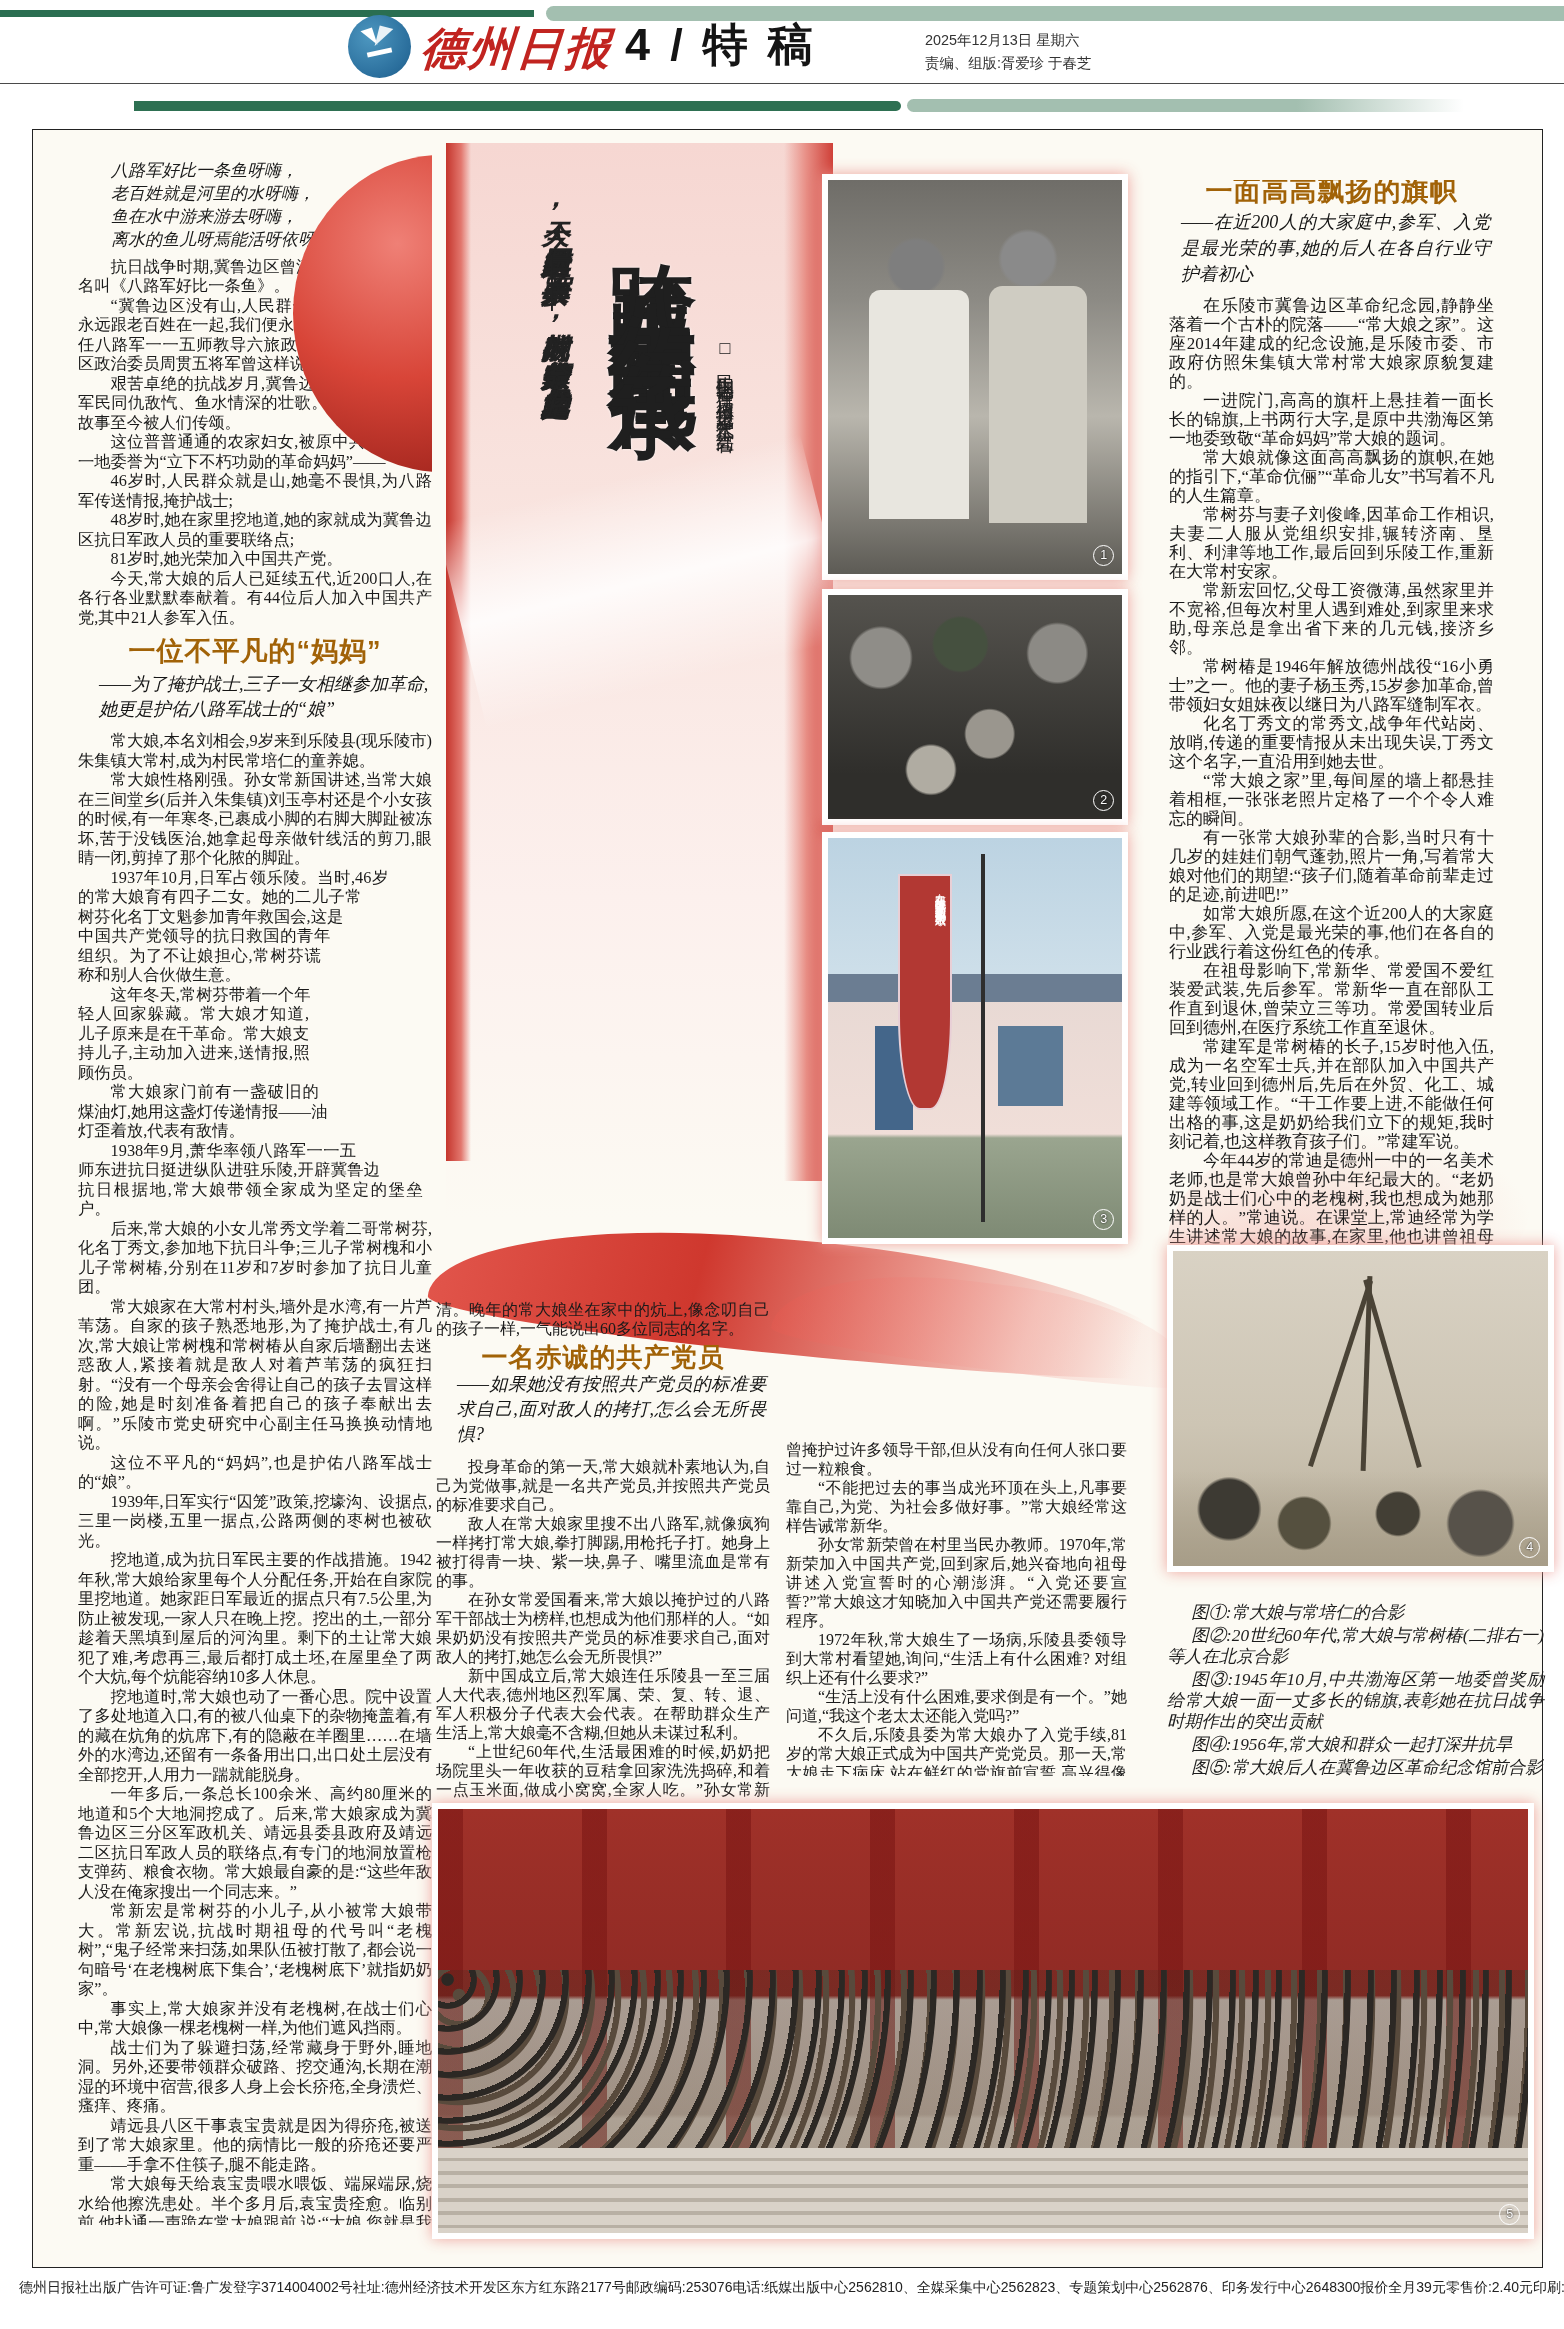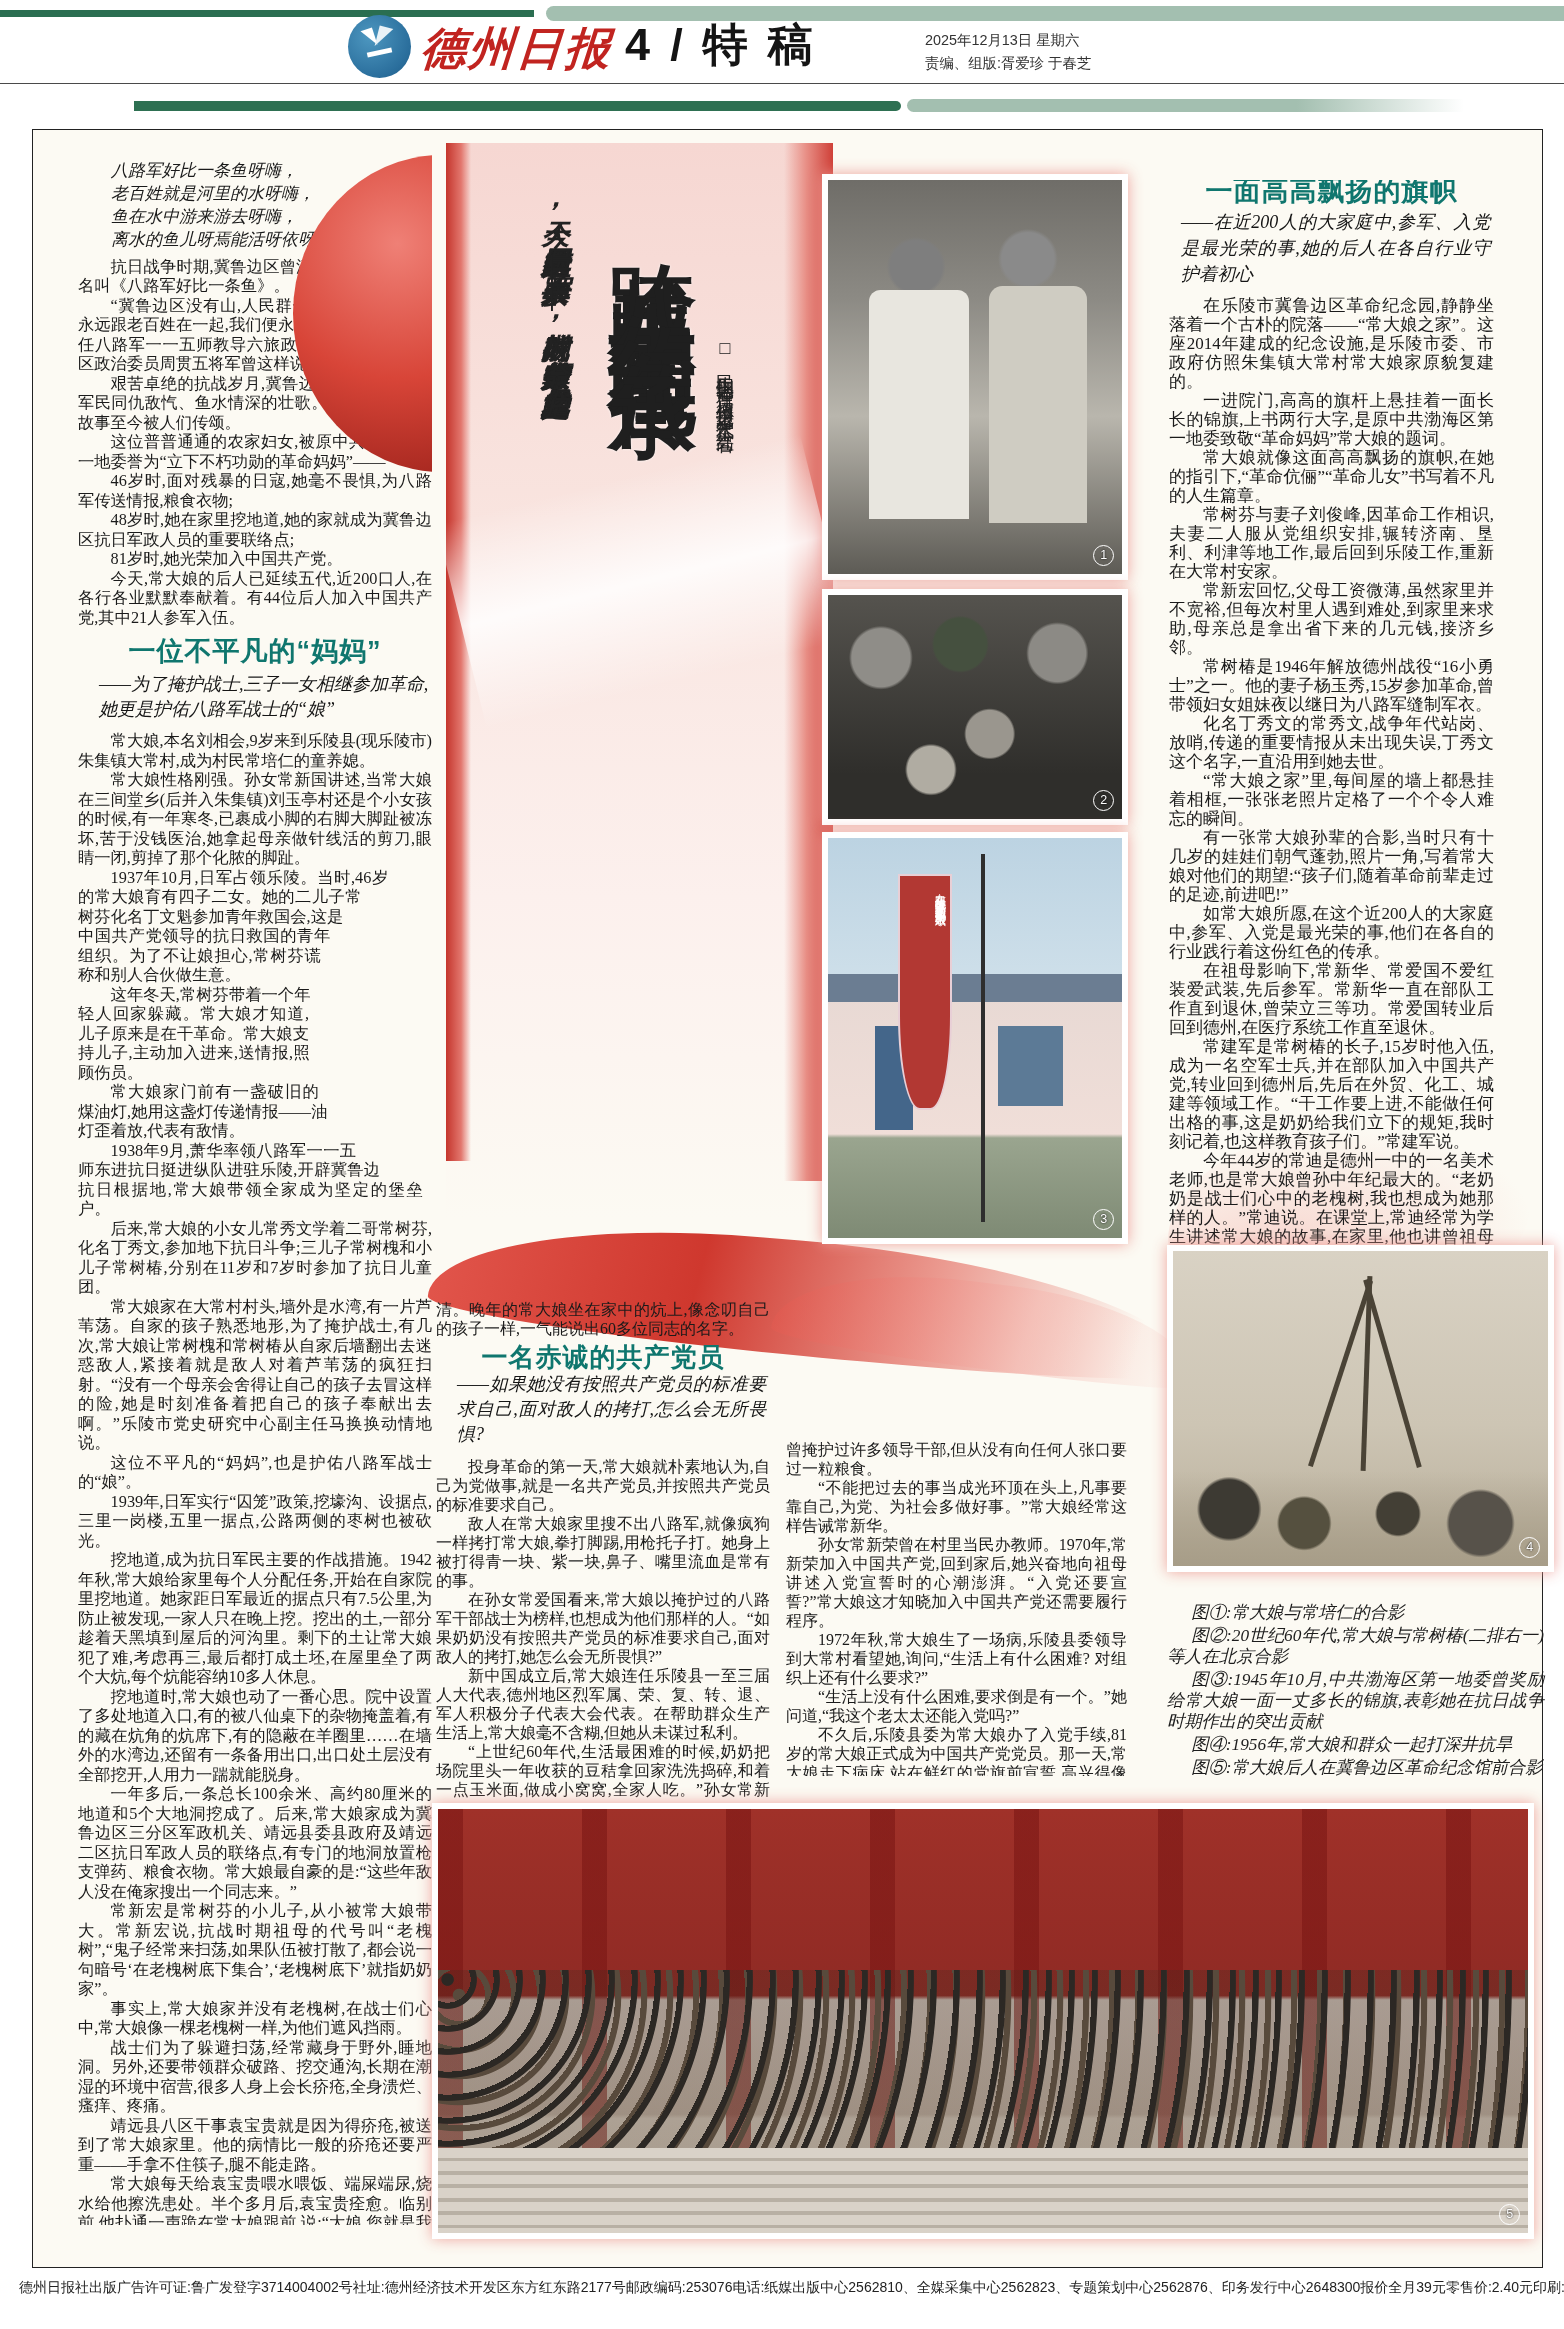--- a/index.html
+++ b/index.html
@@ -56,21 +56,21 @@
   .lantern-ball{position:absolute;right:-159px;top:0;width:298px;height:317px;border-radius:50%;
      background:radial-gradient(circle at 35% 28%,#ef8076,#d84538 45%,#a5271f 80%,#8c1d17);}
   
   .body-text{text-align:justify;color:#1a1a1a;}
   .body-text p{margin:0;text-indent:2em;}
   p.no-indent{text-indent:0;}
   #colA{left:45px;top:25px;width:354px;height:2070px;font-size:16.3px;line-height:19.5px;overflow:hidden;}
   #colA .song{font-style:italic;margin:3.8px 0 5.8px 33px;line-height:23px;font-size:17px;}
   #colA .song p{text-indent:0;}
   h2.sec{font-family:"Liberation Sans",sans-serif;font-weight:800;font-size:27px;
-     text-align:center;margin:15.4px 0 9.6px;letter-spacing:1px;color:#0f766e;}
+     text-align:center;margin:15.4px 0 9.6px;letter-spacing:1px;color:#a16207;}
   .dek{font-style:italic;font-size:18px;line-height:25px;margin:0 3.8px 9.6px 21px;color:#151515;}
   #sec2-col1{left:403px;top:1170px;width:334px;height:498px;font-size:16px;line-height:19px;overflow:hidden;}
   #sec2-col1 h2.sec{font-size:26px;margin:9.6px 0 5.8px;}
   #sec2-col2{left:753px;top:1310px;width:341px;height:336px;font-size:16px;line-height:19px;overflow:hidden;}
   #colE{left:1136px;top:50px;width:325px;height:1107px;font-size:17px;line-height:19px;overflow:hidden;}
   #colE h2.sec{font-size:27px;margin:1.9px 0 7.7px;}
   #colE .dek{font-size:18px;line-height:26px;margin-left:12px;}
   
   .photo{position:absolute;background:#fff;padding:5.8px;box-shadow:0 0 13.4px rgba(236,154,148,.9);}
   .photo .inner{position:relative;width:100%;height:100%;overflow:hidden;}
@@ -172,21 +172,21 @@
           <p>八路军好比一条鱼呀嗨，</p>
           <p>老百姓就是河里的水呀嗨，</p>
           <p>鱼在水中游来游去呀嗨，</p>
           <p>离水的鱼儿呀焉能活呀依呀嗨……</p>
         </div>
       <div>
           <p>抗日战争时期,冀鲁边区曾流传着这样一首歌,名叫《八路军好比一条鱼》。</p>
           <p>“冀鲁边区没有山,人民群众就是山,只要我们永远跟老百姓在一起,我们便永远不可被战胜。”时任八路军一一五师教导六旅政治委员兼冀鲁边军区政治委员周贯五将军曾这样说。</p>
           <p>艰苦卓绝的抗战岁月,冀鲁边区谱写了一曲曲军民同仇敌忾、鱼水情深的壮歌。其中,常大娘的故事至今被人们传颂。</p>
           <p>这位普普通通的农家妇女,被原中共渤海区第一地委誉为“立下不朽功勋的革命妈妈”——</p>
-          <p>46岁时,面对残暴的日寇,她毫不畏惧,为八路军传送情报,粮食衣物;</p>
+          <p>46岁时,人民群众就是山,她毫不畏惧,为八路军传送情报,掩护战士;</p>
           <p>48岁时,她在家里挖地道,她的家就成为冀鲁边区抗日军政人员的重要联络点;</p>
           <p>81岁时,她光荣加入中国共产党。</p>
           <p>今天,常大娘的后人已延续五代,近200口人,在各行各业默默奉献着。有44位后人加入中国共产党,其中21人参军入伍。</p>
         </div>
       <h2 class="sec">一位不平凡的“妈妈”</h2>
       <div class="dek">——为了掩护战士,三子一女相继参加革命,她更是护佑八路军战士的“娘”</div>
       <div>
           <p>常大娘,本名刘相会,9岁来到乐陵县(现乐陵市)朱集镇大常村,成为村民常培仁的童养媳。</p>
           <p>常大娘性格刚强。孙女常新国讲述,当常大娘在三间堂乡(后并入朱集镇)刘玉亭村还是个小女孩的时候,有一年寒冬,已裹成小脚的右脚大脚趾被冻坏,苦于没钱医治,她拿起母亲做针线活的剪刀,眼睛一闭,剪掉了那个化脓的脚趾。</p>
         </div>

